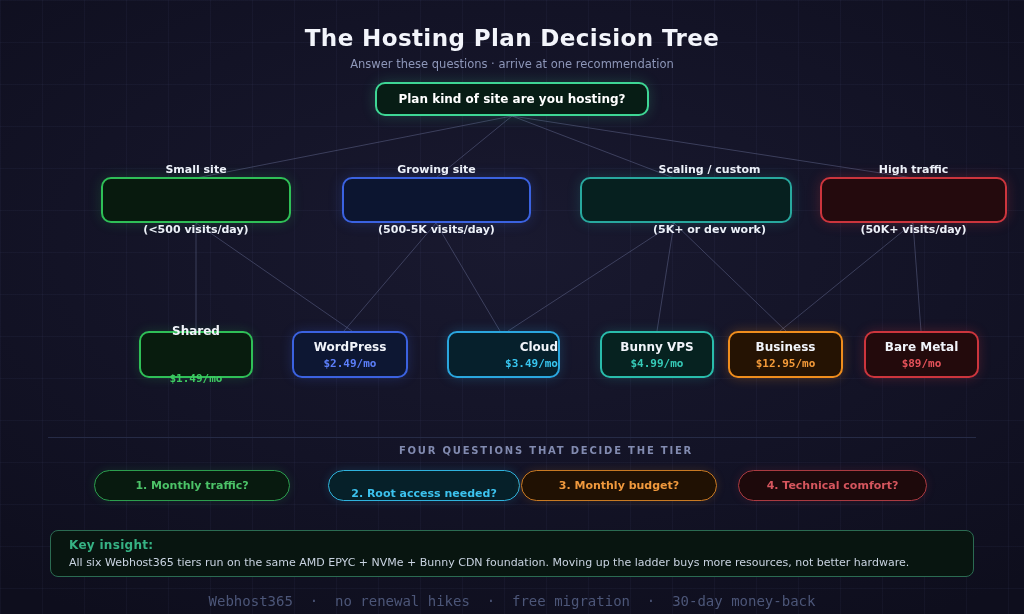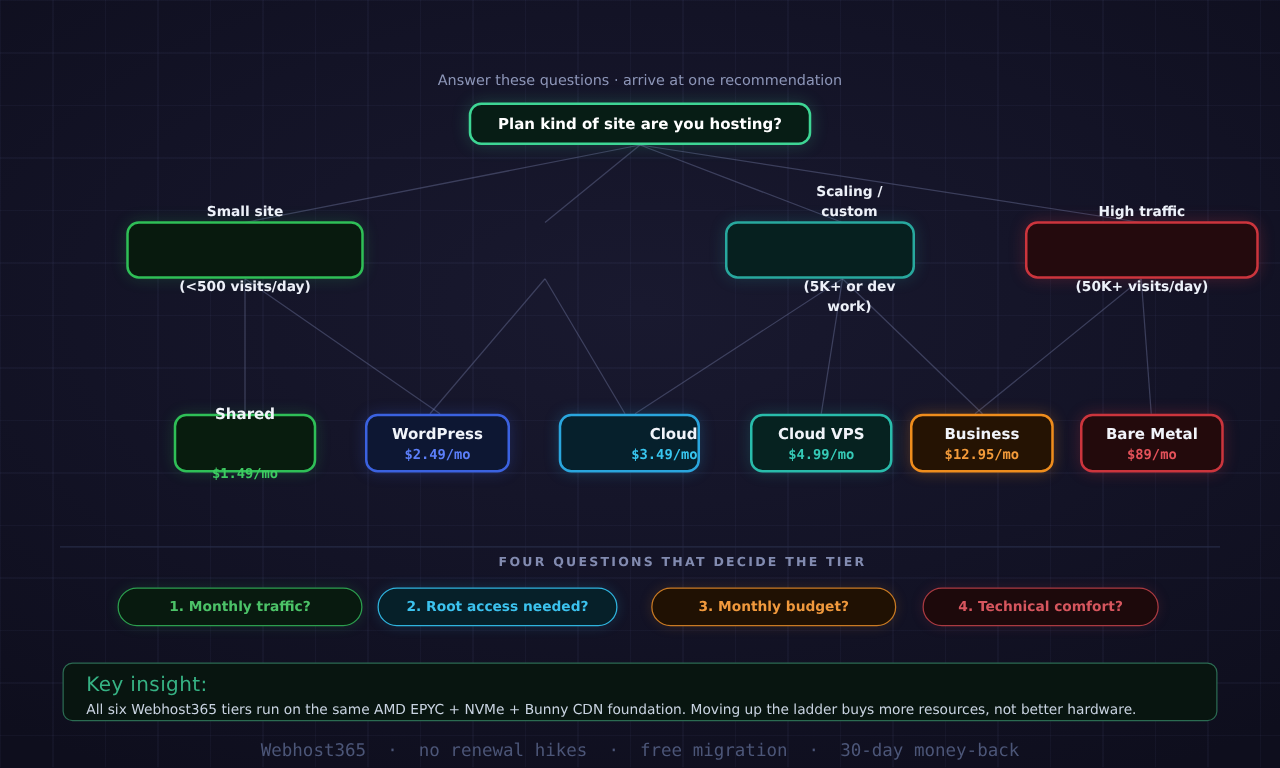--- a/index.html
+++ b/index.html
@@ -24,21 +24,21 @@
     align-items:center;justify-content:center;text-align:center;
     border:2px solid;border-radius:10px;}
 
   .root-node{left:375px;top:82px;width:274px;height:34px;
     border-color:#3ed695;background:#071d15;box-shadow:0 0 14px rgba(62,214,149,.22);
     font-size:12px;font-weight:bold;color:#ffffff;}
 
   .branch{top:177px;height:46px;font-size:11px;font-weight:bold;color:#edf1f9;line-height:1.45;gap:44px;}
   .b-small  {left:101px;width:190px;border-color:#2fbf57;background:#081a0e;box-shadow:0 0 13px rgba(47,191,87,.20);}
   .b-growing{left:342px;width:189px;border-color:#3b62e0;background:#0c1530;box-shadow:0 0 13px rgba(59,98,224,.25);}
-  .b-scaling{left:580px;width:152px;border-color:#28a89e;background:#06201f;box-shadow:0 0 13px rgba(40,168,158,.22);padding-left:47px;}
+  .b-scaling{left:580px;width:212px;border-color:#28a89e;background:#06201f;box-shadow:0 0 13px rgba(40,168,158,.22);padding-left:47px;}
   .b-high   {left:820px;width:187px;border-color:#cc353d;background:#240a0d;box-shadow:0 0 13px rgba(204,53,61,.28);}
 
   .leaf{top:331px;height:47px;}
   .leaf .plan-name{font-size:12px;font-weight:bold;color:#f1f4fa;}
   .leaf .plan-price{font-family:"DejaVu Sans Mono","Liberation Mono",monospace;
     font-size:11px;font-weight:bold;margin-top:3px;}
   .l-shared   {left:139px;width:114px;border-color:#2fbf57;background:#081c0e;box-shadow:0 0 12px rgba(47,191,87,.20);}
   .l-shared .plan-price{color:#3ecb62;margin-top:34px;}
   .l-wordpress{left:292px;width:116px;border-color:#3b62e0;background:#0d1733;box-shadow:0 0 12px rgba(59,98,224,.25);}
   .l-wordpress .plan-price{color:#5c7ffa;}
@@ -52,27 +52,27 @@
   .l-bare .plan-price{color:#e5525a;}
 
   .divider{position:absolute;top:437px;left:48px;width:928px;height:1px;background:#262b46;}
   .section-heading{position:absolute;top:445px;left:0;width:100%;text-align:center;
     font-size:10px;font-weight:bold;letter-spacing:1.8px;color:#828bb0;padding-left:34px;}
 
   .pill{position:absolute;top:470px;height:31px;box-sizing:border-box;
     display:flex;align-items:center;justify-content:center;
     border:1.5px solid;border-radius:16px;font-size:11px;font-weight:bold;}
   .p1{left:94px; width:196px;border-color:#2c9e4e;background:#081a0f;color:#4cc368;box-shadow:0 0 10px rgba(44,158,78,.18);}
-  .p2{left:302px;width:192px;border-color:#2fb3dd;background:#062029;color:#3cc2ee;box-shadow:0 0 10px rgba(47,179,221,.18);}
+  .p2{left:328px;width:192px;border-color:#2fb3dd;background:#062029;color:#3cc2ee;box-shadow:0 0 10px rgba(47,179,221,.18);align-items:flex-end;}
   .p3{left:521px;width:196px;border-color:#c97a23;background:#201103;color:#f0993d;box-shadow:0 0 10px rgba(201,122,35,.18);}
   .p4{left:738px;width:189px;border-color:#aa3a41;background:#1d090b;color:#d6565e;box-shadow:0 0 10px rgba(170,58,65,.18);}
 
   .insight{position:absolute;left:50px;top:530px;width:924px;height:47px;box-sizing:border-box;
     border:1.5px solid #2b6b52;border-radius:8px;background:#081510;padding:7px 18px 0 18px;}
-  .insight-label{font-size:16px;font-weight:normal;color:#36b284;letter-spacing:.3px;}
+  .insight-label{font-size:12px;font-weight:bold;color:#36b284;letter-spacing:.3px;}
   .insight-text{font-size:11px;color:#c9d3e1;margin-top:4px;}
 
   .footer{position:absolute;top:593px;left:0;width:100%;text-align:center;
     font-family:"DejaVu Sans Mono","Liberation Mono",monospace;
     font-size:14px;color:#4c5678;white-space:pre;}
 </style>
 </head>
 <body>
 
 <div id="canvas">
@@ -86,29 +86,34 @@
     <line x1="196" y1="223" x2="352" y2="331"></line>
     <line x1="436" y1="223" x2="344" y2="331"></line>
     <line x1="436" y1="223" x2="500" y2="331"></line>
     <line x1="674" y1="223" x2="508" y2="331"></line>
     <line x1="674" y1="223" x2="657" y2="331"></line>
     <line x1="674" y1="223" x2="786" y2="331"></line>
     <line x1="913" y1="223" x2="780" y2="331"></line>
     <line x1="913" y1="223" x2="921" y2="331"></line>
   </svg>
 
+  <div class="page-title">The Hosting Plan Decision Tree</div>
   <div class="subtitle">Answer these questions · arrive at one recommendation</div>
 
   <div class="node root-node">
     <span>Plan kind of site are you hosting?</span>
   </div>
 
   <div class="node branch b-small">
     <span>Small site</span>
     <span>(&lt;500 visits/day)</span>
+  </div>
+  <div class="node branch b-growing">
+    <span>Growing site</span>
+    <span>(500-5K visits/day)</span>
   </div>
   <div class="node branch b-scaling">
     <span>Scaling / custom</span>
     <span>(5K+ or dev work)</span>
   </div>
   <div class="node branch b-high">
     <span>High traffic</span>
     <span>(50K+ visits/day)</span>
   </div>
 
@@ -118,21 +123,21 @@
   </div>
   <div class="node leaf l-wordpress">
     <span class="plan-name">WordPress</span>
     <span class="plan-price">$2.49/mo</span>
   </div>
   <div class="node leaf l-cloud">
     <span class="plan-name">Cloud</span>
     <span class="plan-price">$3.49/mo</span>
   </div>
   <div class="node leaf l-linuxvps">
-    <span class="plan-name">Cloud VPS</span>
+    <span class="plan-name">Bunny VPS</span>
     <span class="plan-price">$4.99/mo</span>
   </div>
   <div class="node leaf l-business">
     <span class="plan-name">Business</span>
     <span class="plan-price">$12.95/mo</span>
   </div>
   <div class="node leaf l-bare">
     <span class="plan-name">Bare Metal</span>
     <span class="plan-price">$89/mo</span>
   </div>

